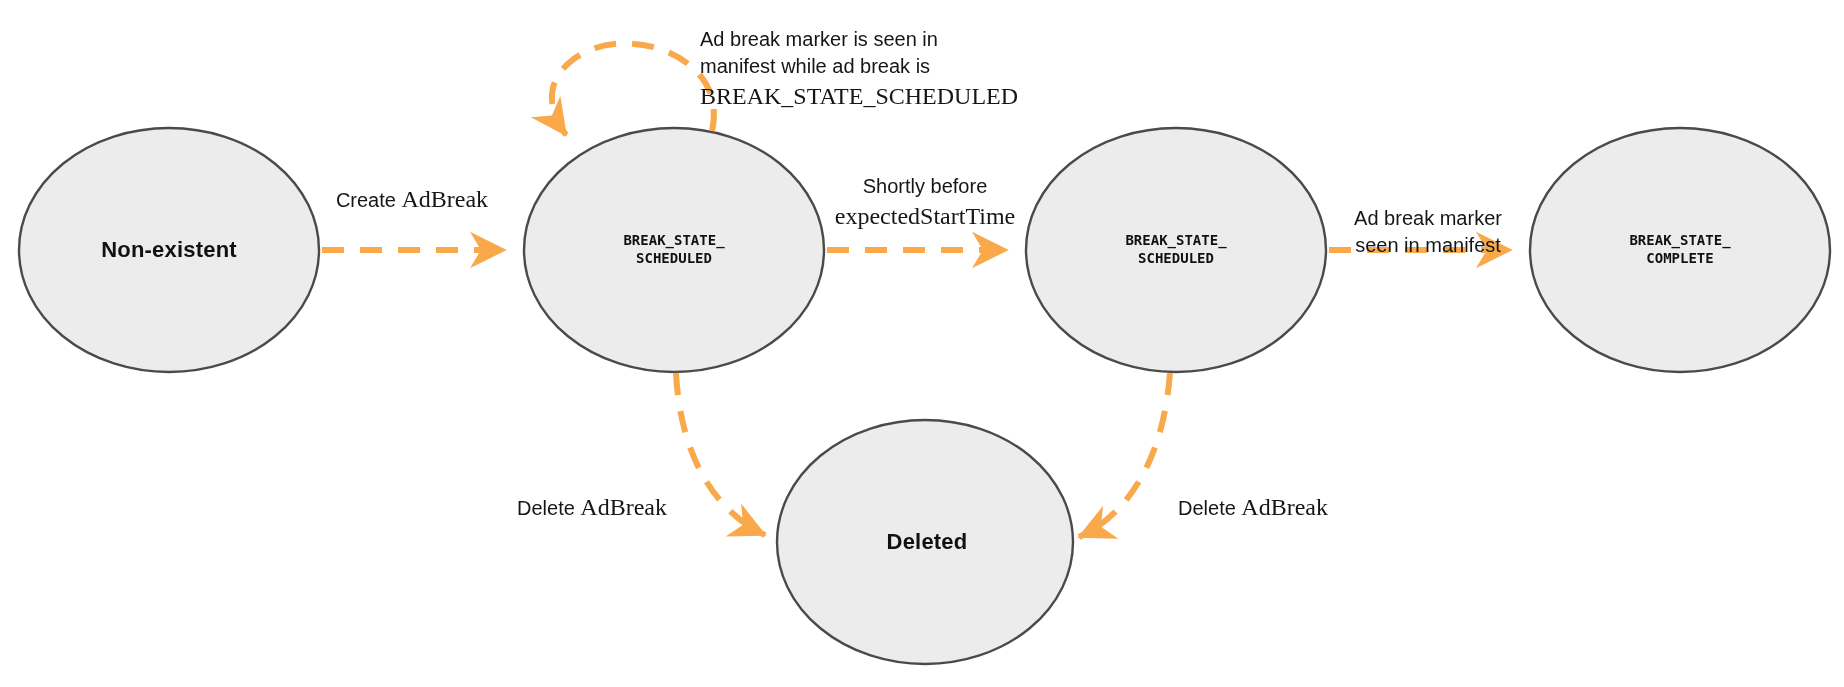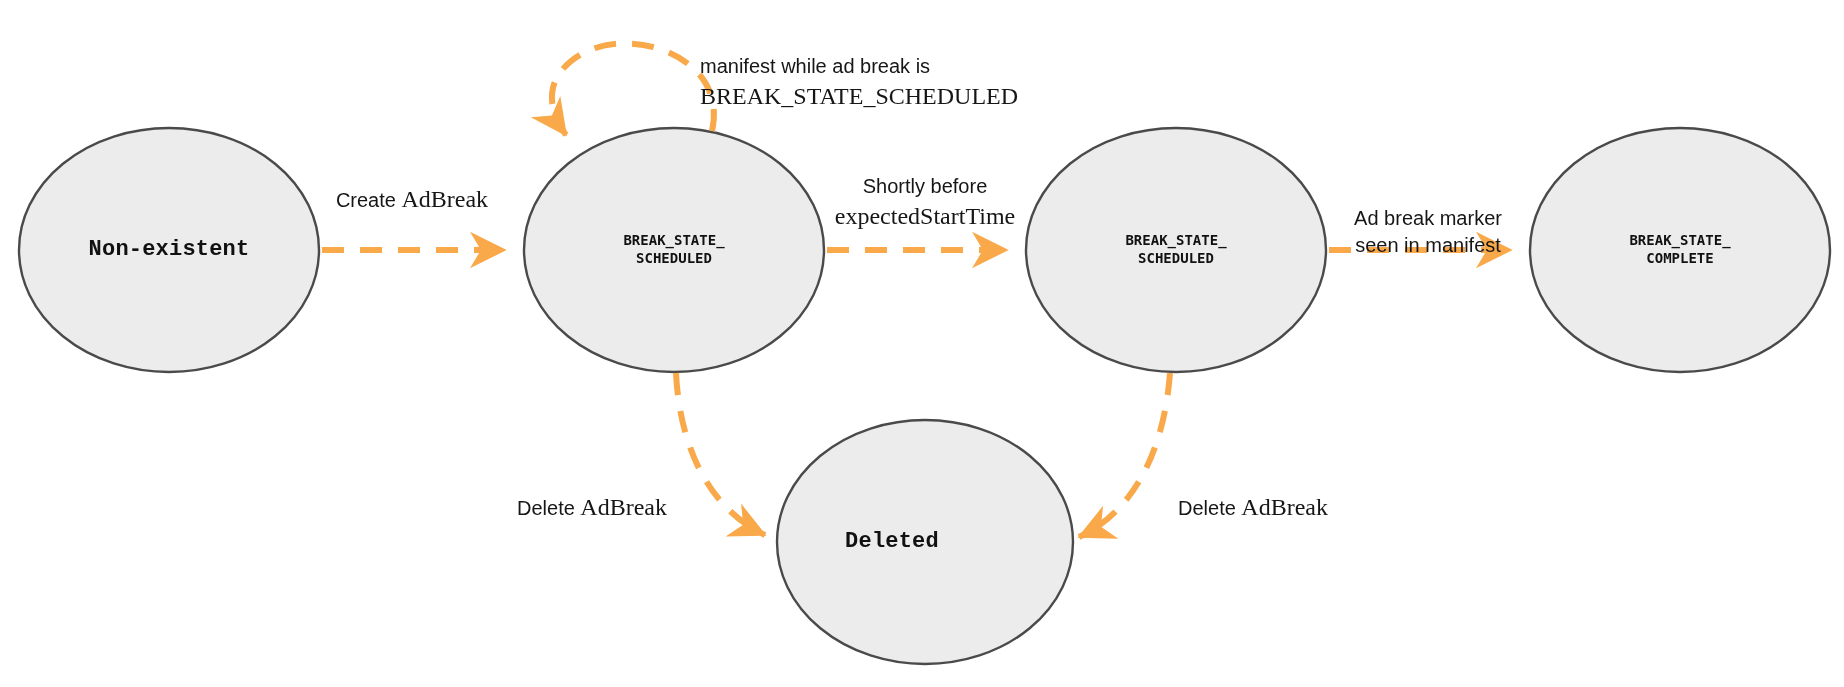--- a/index.html
+++ b/index.html
@@ -28,21 +28,21 @@
   .node-label {
     position: absolute;
     text-align: center;
     color: #111111;
     pointer-events: none;
     transform: translate(-50%, -50%);
     line-height: 1.28;
     white-space: pre;
   }
   .node-label.plain {
-    font-family: Liberation Mono, monospace;
+    font-family: Liberation Sans, sans-serif;
     font-weight: bold;
     font-size: 22px;
     letter-spacing: 0.2px;
   }
   .node-label.mono {
     font-family: "DejaVu Sans Mono", "Liberation Mono", monospace;
     font-weight: bold;
     font-size: 14px;
     letter-spacing: 0px;
   }
@@ -124,25 +124,25 @@
   </svg>
 
   <div class="node-label plain" style="left:169px; top:250px;"><span>Non-existent</span></div>
 
   <div class="node-label mono" style="left:674px; top:250px;"><span>BREAK_STATE_</span><br><span>SCHEDULED</span></div>
 
   <div class="node-label mono" style="left:1176px; top:250px;"><span>BREAK_STATE_</span><br><span>SCHEDULED</span></div>
 
   <div class="node-label mono" style="left:1680px; top:250px;"><span>BREAK_STATE_</span><br><span>COMPLETE</span></div>
 
-  <div class="node-label plain" style="left:892px; top:542px;"><span>Deleted</span></div>
+  <div class="node-label plain" style="left:927px; top:542px;"><span>Deleted</span></div>
 
   <div class="edge-label center" style="left:412px; top:183px;"><span class="txt">Create </span><span class="code">AdBreak</span></div>
 
-  <div class="edge-label left" style="left:700px; top:26px;"><br><span class="txt">manifest while ad break is</span><br><span class="code">BREAK_STATE_SCHEDULED</span></div>
+  <div class="edge-label left" style="left:700px; top:26px;"><span class="txt">Ad break marker is seen in</span><br><span class="txt">manifest while ad break is</span><br><span class="code">BREAK_STATE_SCHEDULED</span></div>
 
   <div class="edge-label center" style="left:925px; top:173px;"><span class="txt">Shortly before</span><br><span class="code">expectedStartTime</span></div>
 
   <div class="edge-label center" style="left:1428px; top:161px;margin-top:44px;"><span class="txt">Ad break marker</span><br><span class="txt">seen in manifest</span></div>
 
   <div class="edge-label center" style="left:592px; top:491px;"><span class="txt">Delete </span><span class="code">AdBreak</span></div>
 
   <div class="edge-label center" style="left:1253px; top:491px;"><span class="txt">Delete </span><span class="code">AdBreak</span></div>
 
 </div>

